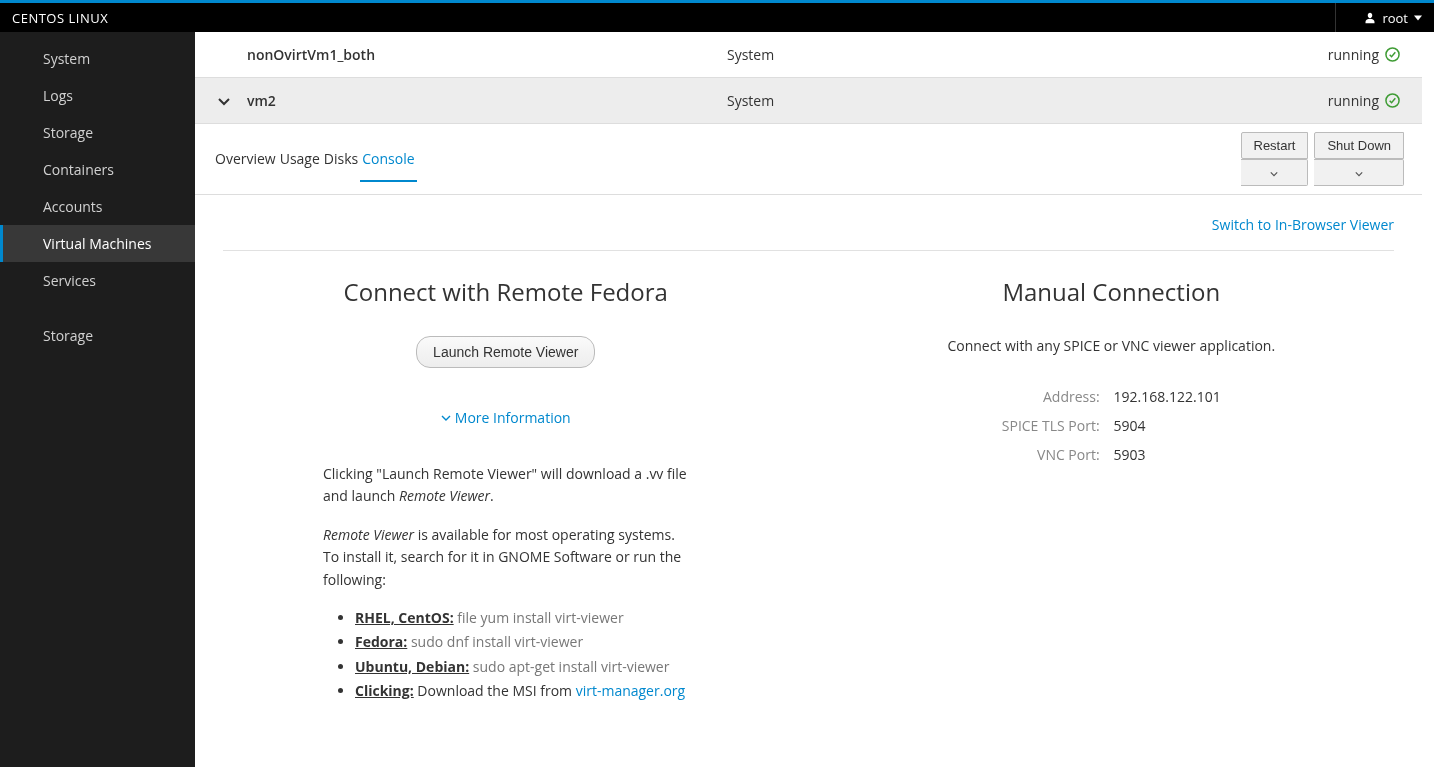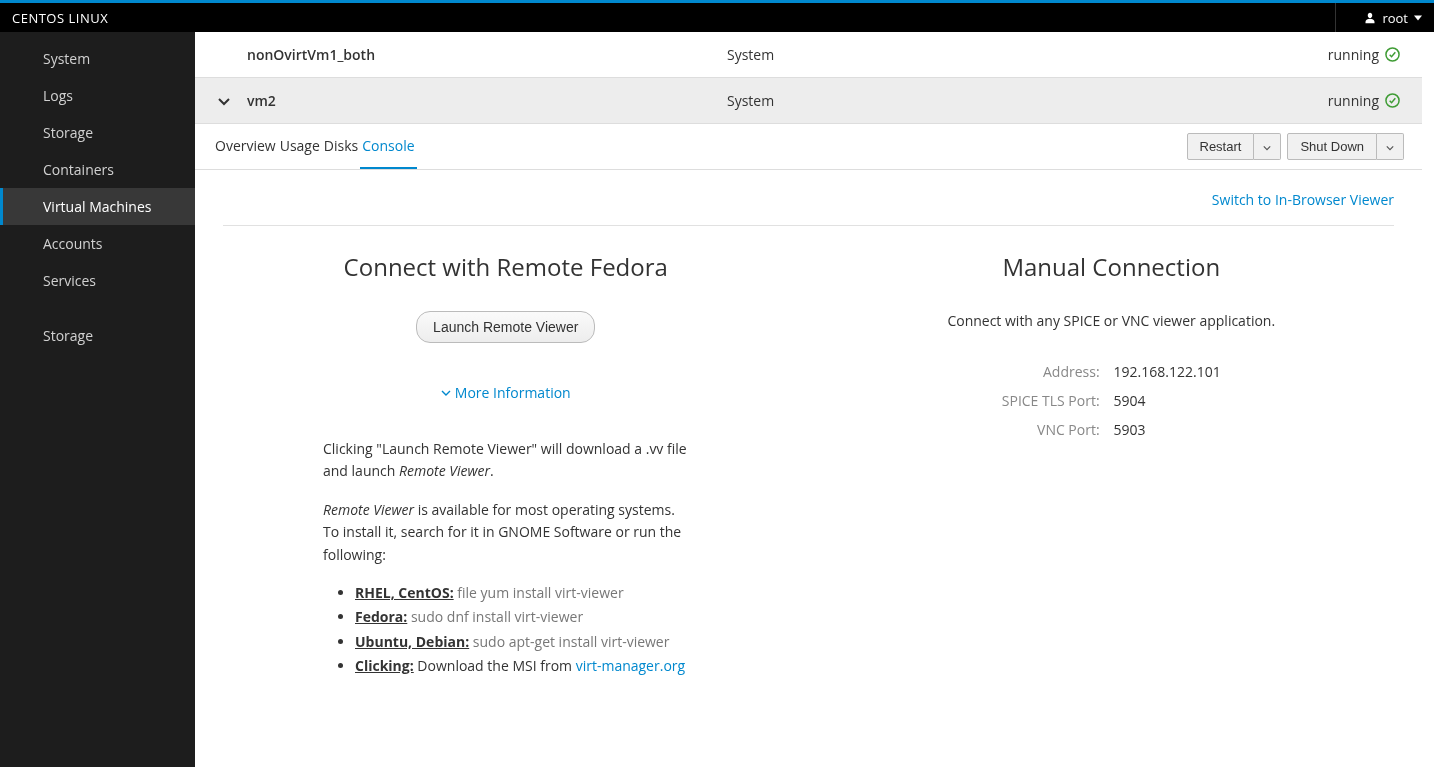--- a/index.html
+++ b/index.html
@@ -20,21 +20,21 @@
 .vm-expand { width: 30px; display: flex; align-items: center; color: #333; }
 .vm-name { flex: 0 0 480px; font-weight: 600; color: #333; }
 .vm-conn { flex: 1; color: #333; }
 .vm-status { display: flex; align-items: center; gap: 6px; color: #333; }
 .check-icon { width: 15px; height: 15px; color: #3f9c35; }
 .tabs-bar { display: flex; align-items: center; border-bottom: 1px solid #ddd; padding: 0 18px; }
 .tabs { display: flex; }
 .tab { padding: 12px 2px; color: #333; cursor: pointer; border-bottom: 2px solid transparent; }
 .tab.active { color: #0088ce; border-bottom: 2px solid #0088ce; }
 .tab-actions { margin-left: auto; display: flex; gap: 6px; padding: 8px 0; }
-.btn-group { display: flex; }
+.btn-group { display: flex; flex-direction: column; }
 .btn { background: #f1f1f1; border: 1px solid #bbb; padding: 5px 12px; font-size: 13px; cursor: pointer; color: #333; }
 .btn:first-child { border-radius: 2px 0 0 2px; }
 .btn-caret { border-left: none; padding: 5px 9px; border-radius: 0 2px 2px 0; }
 .content { padding: 20px 28px 40px 28px; }
 .switch-link { text-align: right; padding-bottom: 16px; }
 .switch-link a { color: #0088ce; text-decoration: none; cursor: pointer; }
 hr.sep { border: none; border-top: 1px solid #e1e1e1; margin-bottom: 24px; }
 .panels { display: flex; gap: 40px; }
 .panel { flex: 1; }
 .panel-title { font-size: 24px; font-weight: 400; text-align: center; color: #333; margin-bottom: 28px; }
@@ -71,22 +71,22 @@
       </svg>
   </div>
 </div>
 
 <div class="layout">
   <div class="sidebar">
     <div class="sidebar-item">System</div>
     <div class="sidebar-item">Logs</div>
     <div class="sidebar-item">Storage</div>
     <div class="sidebar-item">Containers</div>
+    <div class="sidebar-item">Accounts</div>
     <div class="sidebar-item active">Virtual Machines</div>
-    <div class="sidebar-item">Accounts</div>
     <div class="sidebar-item">Services</div>
     <div class="sidebar-gap"></div>
     <div class="sidebar-item">Storage</div>
   </div>
 
   <div class="main">
 
     <div class="vm-row">
       <div class="vm-expand"></div>
       <div class="vm-name">nonOvirtVm1_both</div>

